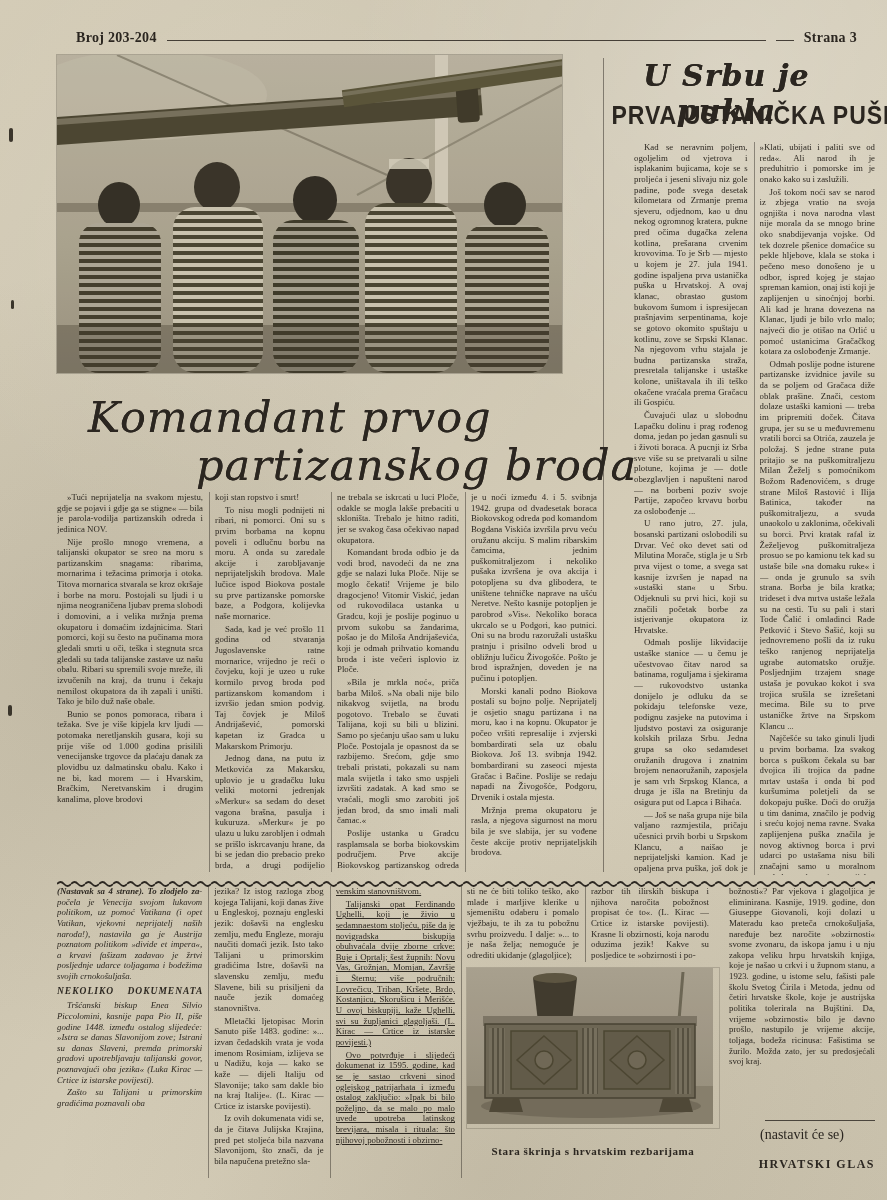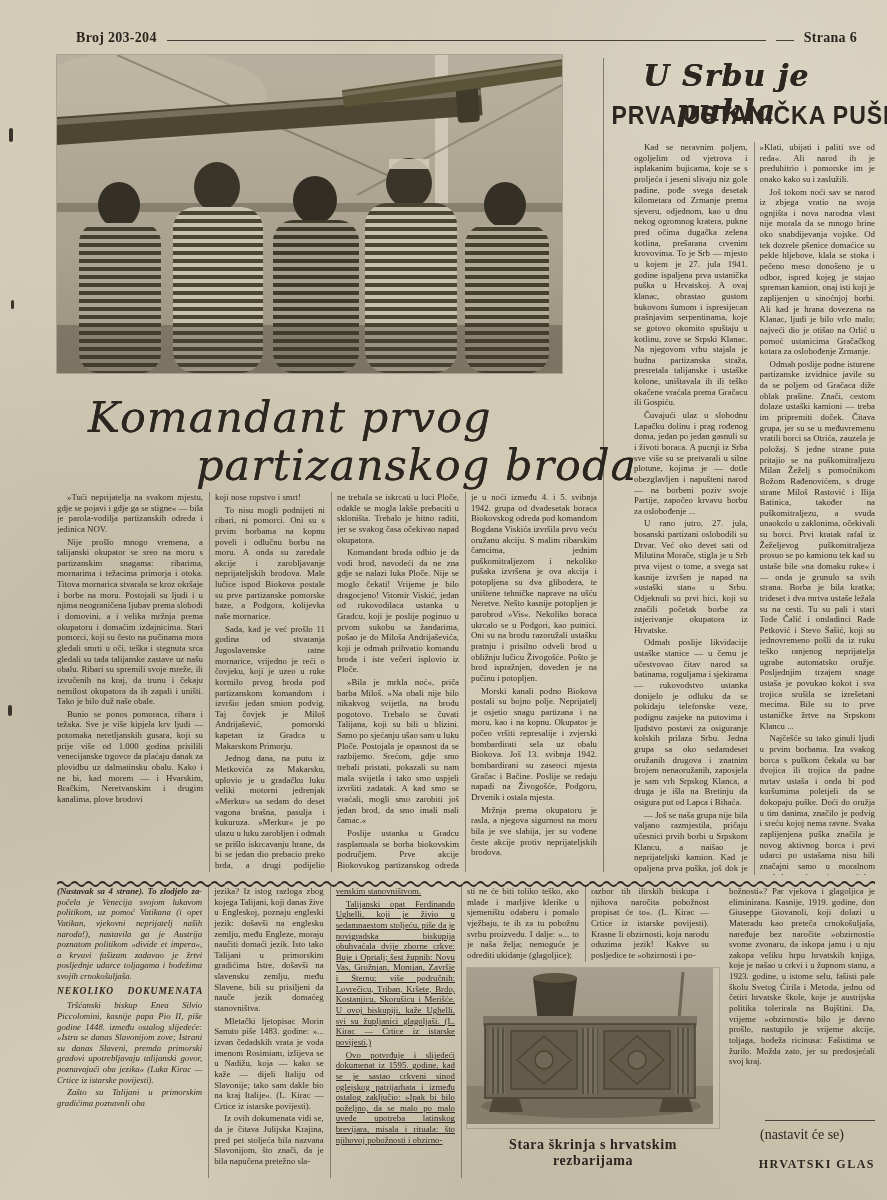--- a/index.html
+++ b/index.html
@@ -55,40 +55,40 @@
   
   .wavy{position:absolute;left:57px;top:874px;width:818px;height:8px;}
 
   
   .bottom-cols{left:57px;top:886px;width:818px;height:292px;}
   .subhead{font-family:"Liberation Serif",serif;font-weight:bold;font-size:9.5px;
     letter-spacing:1px;word-spacing:10px;margin:4px 0 3px 0;white-space:nowrap;}
   .rarea{display:flex;}
   .subcols{display:flex;}
   .chest{margin-top:6px;box-shadow:0 0 0 1px rgba(43,38,32,.2);}
-  .chest-cap{margin-top:9px;text-align:center;font-size:14px;font-weight:bold;letter-spacing:.6px;}
+  .chest-cap{margin-top:17px;text-align:center;font-size:11px;font-weight:bold;letter-spacing:.6px;}
   .c6foot{margin-top:8px;}
   .c6rule{height:0;border-top:1px solid rgba(43,38,32,.8);width:110px;margin-left:auto;margin-bottom:6px;}
   .tbc{text-align:center;font-size:14px;}
   .paper{margin-top:14px;text-align:right;font-weight:bold;font-size:12px;letter-spacing:1.5px;}
 </style>
 </head>
 <body>
 
 <div class="sheet">
 
   <div class="speck" style="left:9px;top:128px;width:4px;height:14px;"></div>
   <div class="speck" style="left:11px;top:300px;width:3px;height:9px;"></div>
   <div class="speck" style="left:8px;top:705px;width:4px;height:11px;"></div>
 
   <div class="hdr">
     <span>Broj 203-204</span>
     <span class="rule"></span>
     <span class="rule short"></span>
-    <span>Strana 6</span>
+    <span>Strana 3</span>
   </div>
 
   <div class="photo">
     <svg width="505" height="318" viewBox="0 0 505 318">
       <defs>
         <linearGradient id="sky" x1="0" y1="0" x2="0" y2="1">
           <stop offset="0" stop-color="#bcb5a4"></stop>
             <stop offset=".6" stop-color="#aca592"></stop>
             <stop offset="1" stop-color="#9b9482"></stop>
         </linearGradient>
@@ -149,21 +149,21 @@
   <div class="hl hl1">Komandant prvog</div>
   <div class="hl hl2">partizanskog broda</div>
 
   <div class="cols main-cols">
     <div class="col mcol" style="width:146px;">
         <p>»Tući neprijatelja na svakom mjestu, gdje se pojavi i gdje ga se stigne« — bila je parola-vodilja partizanskih odreda i jedinica NOV.</p>
         <p>Nije prošlo mnogo vremena, a talijanski okupator se sreo na moru s partizanskim snagama: ribarima, mornarima i težacima primorja i otoka. Titova mornarica stvarala se kroz okršaje i borbe na moru. Postojali su ljudi i u njima neograničena ljubav prema slobodi i domovini, a i velika mržnja prema okupatoru i domaćim izdajnicima. Stari pomorci, koji su često na pučinama mora gledali smrti u oči, teška i stegnuta srca gledali su tada talijanske zastave uz našu obalu. Ribari su spremili svoje mreže, ili izvučenih na kraj, da trunu i čekaju nemilost okupatora da ih zapali i uništi. Tako je bilo duž naše obale.</p>
         <p>Bunio se ponos pomoraca, ribara i težaka. Sve je više kipjela krv ljudi — potomaka neretljanskih gusara, koji su prije više od 1.000 godina prisilili venecijanske trgovce da plaćaju danak za plovidbu uz dalmatinsku obalu. Kako i ne bi, kad morem — i Hvarskim, Bračkim, Neretvanskim i drugim kanalima, plove brodovi</p>
       </div>
     <div class="col mcol cont" style="width:110px;">
-        <p>koji nose ropstvo i smrt!</p>
+        <p>koji stan ropstvo i smrt!</p>
         <p>To nisu mogli podnijeti ni ribari, ni pomorci. Oni su s prvim borbama na kopnu poveli i odlučnu borbu na moru. A onda su zaredale akcije i zarobljavanje neprijateljskih brodova. Male lučice ispod Biokova postale su prve partizanske pomorske baze, a Podgora, kolijevka naše mornarice.</p>
         <p>Sada, kad je već prošlo 11 godina od stvaranja Jugoslavenske ratne mornarice, vrijedno je reći o čovjeku, koji je uzeo u ruke kormilo prvog broda pod partizanskom komandom i izvršio jedan smion podvig. Taj čovjek je Miloš Andrijašević, pomorski kapetan iz Gradca u Makarskom Primorju.</p>
         <p>Jednog dana, na putu iz Metkovića za Makarsku, uplovio je u gradačku luku veliki motorni jedrenjak »Merkur« sa sedam do deset vagona brašna, pasulja i kukuruza. »Merkur« je po ulazu u luku zarobljen i odmah se prišlo iskrcavanju hrane, da bi se jedan dio prebacio preko brda, a drugi podijelio pučanstvu. Na iskrcavanju broda radili su svi stanovnici. Budući da je postojala opasnost od napada neprijatelja, jedna količina hra-</p>
       </div>
     <div class="col mcol cont" style="width:122px;">
         <p>ne trebala se iskrcati u luci Ploče, odakle se mogla lakše prebaciti u skloništa. Trebalo je hitno raditi, jer se svakog časa očekivao napad okupatora.</p>
         <p>Komandant broda odbio je da vodi brod, navodeći da ne zna gdje se nalazi luka Ploče. Nije se moglo čekati! Vrijeme je bilo dragocjeno! Vitomir Viskić, jedan od rukovodilaca ustanka u Gradcu, koji je poslije poginuo u prvom sukobu sa žandarima, pošao je do Miloša Andrijaševića, koji je odmah prihvatio komandu broda i iste večeri isplovio iz Ploče.</p>
         <p>»Bila je mrkla noć«, priča barba Miloš. »Na obali nije bilo nikakvog svijetla, na brodu pogotovo. Trebalo se čuvati Talijana, koji su bili u blizini. Samo po sjećanju ušao sam u luku Ploče. Postojala je opasnost da se razbijemo. Srećom, gdje smo trebali pristati, pokazali su nam mala svijetla i tako smo uspjeli izvršiti zadatak. A kad smo se vraćali, mogli smo zarobiti još jedan brod, da smo imali mali čamac.«</p>
         <p>Poslije ustanka u Gradcu rasplamsala se borba biokovskim područjem. Prve akcije Biokovskog partizanskog odreda vezane su uz more. Tako</p>
       </div>

